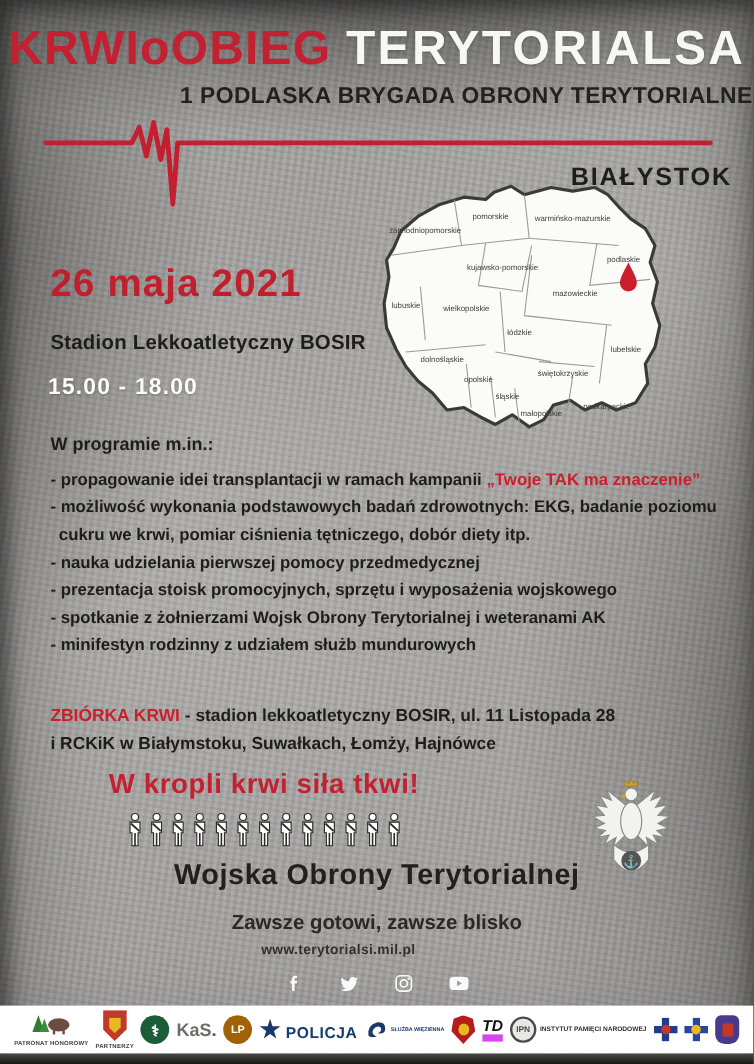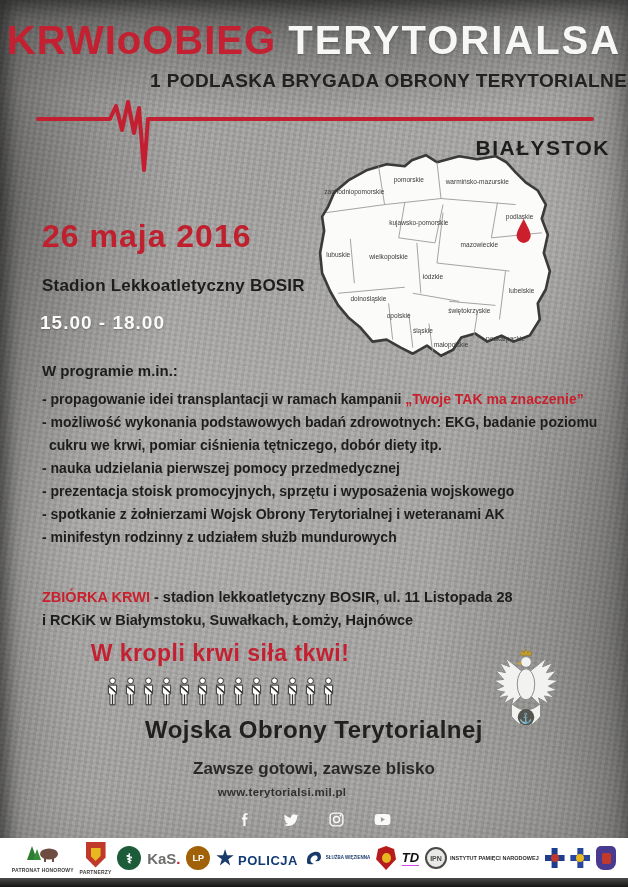--- a/index.html
+++ b/index.html
@@ -48,21 +48,21 @@
   .circle-logo{width:24px;height:24px;border-radius:50%;display:flex;align-items:center;justify-content:center;color:#fff;font-weight:bold;}
   .green1{background:#1c5c38;font-size:13px;}
   .green2{background:#a16207;font-size:9px;}
   .kas{font-size:15px;font-weight:bold;color:#6d6d6b;position:relative;}
   .kas i{color:#c32031;font-style:normal;}
   .policja-row{display:flex;align-items:flex-end;gap:4px;}
   .policja-star{width:18px;height:18px;background:#1a3a6b;clip-path:polygon(50% 0,61% 35%,98% 35%,68% 57%,79% 91%,50% 70%,21% 91%,32% 57%,2% 35%,39% 35%);}
   .policja-text{font-size:13px;font-weight:bold;color:#123a75;letter-spacing:.5px;}
   .sw{display:flex;align-items:center;gap:2px;}
   .sw-text{font-size:4.5px;font-weight:bold;color:#1a3a6b;line-height:1.15;}
-  .teatr{font-size:13px;font-weight:bold;color:#111;border-bottom:1px solid #d946ef;padding-bottom:1px;font-style:italic;}
+  .teatr{font-size:13px;font-weight:bold;color:#111;border-bottom:6px solid #d946ef;padding-bottom:1px;font-style:italic;}
   .ipn{display:flex;align-items:center;gap:3px;}
   .ipn-coin{width:22px;height:22px;border-radius:50%;border:2px solid #4a4a48;background:#e8e8e6;display:flex;align-items:center;justify-content:center;font-size:7px;color:#4a4a48;font-weight:bold;}
   .ipn-text{font-size:5.5px;font-weight:bold;color:#2c2c2a;line-height:1.2;}
   .cross{width:20px;height:20px;clip-path:polygon(35% 0,65% 0,65% 35%,100% 35%,100% 65%,65% 65%,65% 100%,35% 100%,35% 65%,0 65%,0 35%,35% 35%);display:flex;align-items:center;justify-content:center;}
   .cross-blue{background:#1f3d8f;}
   .cross-blue2{background:#27479e;}
   .cross .dot{width:8px;height:8px;border-radius:50%;}
   .shield{width:20px;height:26px;background:#c0392b;clip-path:polygon(0 0,100% 0,100% 62%,50% 100%,0 62%);display:flex;align-items:center;justify-content:center;}
   .shield .inner{width:10px;height:13px;background:#e8b820;clip-path:polygon(0 0,100% 0,100% 62%,50% 100%,0 62%);}
   .purple-emb{width:20px;height:24px;background:#4a3a8f;border-radius:5px 5px 8px 8px;display:flex;align-items:center;justify-content:center;}
@@ -124,21 +124,21 @@
         <text x="90" y="175">opolskie</text>
         <text x="114" y="189">śląskie</text>
         <text x="160" y="170">świętokrzyskie</text>
         <text x="142" y="203">małopolskie</text>
         <text x="196" y="197">podkarpackie</text>
       </g>
       <path d="M214 76 C210 84 207 89 207 93 a7 7 0 0 0 14 0 c0 -4 -3 -9 -7 -17 z" fill="#cc1f2e"></path>
     </svg>
   </div>
 
-  <div class="date">26 maja 2016</div>
+  <div class="date">26 maja 2021</div>
   <div class="venue">Stadion Lekkoatletyczny BOSIR</div>
   <div class="time">15.00 - 18.00</div>
 
   <div class="program-header">W programie m.in.:</div>
   <div class="program-list">
     <div class="program-item"><span>- propagowanie idei transplantacji w ramach kampanii </span><span class="hl-red">„Twoje TAK ma znaczenie”</span></div>
     <div class="program-item">- możliwość wykonania podstawowych badań zdrowotnych: EKG, badanie poziomu cukru we krwi, pomiar ciśnienia tętniczego, dobór diety itp.</div>
     <div class="program-item">- nauka udzielania pierwszej pomocy przedmedycznej</div>
     <div class="program-item">- prezentacja stoisk promocyjnych, sprzętu i wyposażenia wojskowego</div>
     <div class="program-item">- spotkanie z żołnierzami Wojsk Obrony Terytorialnej i weteranami AK</div>

